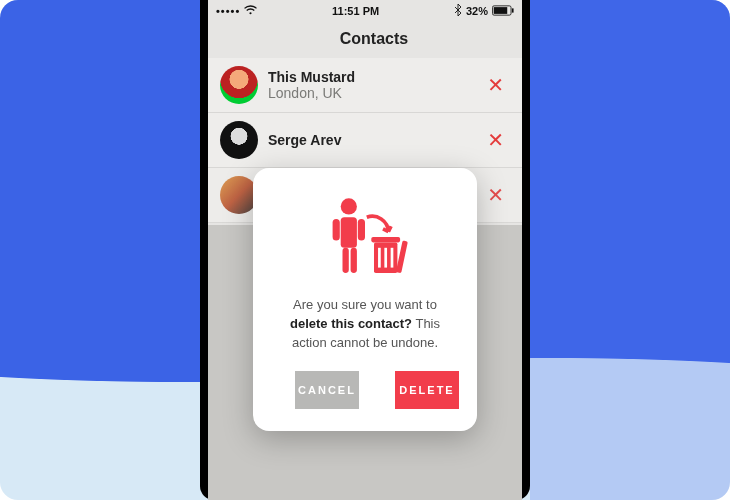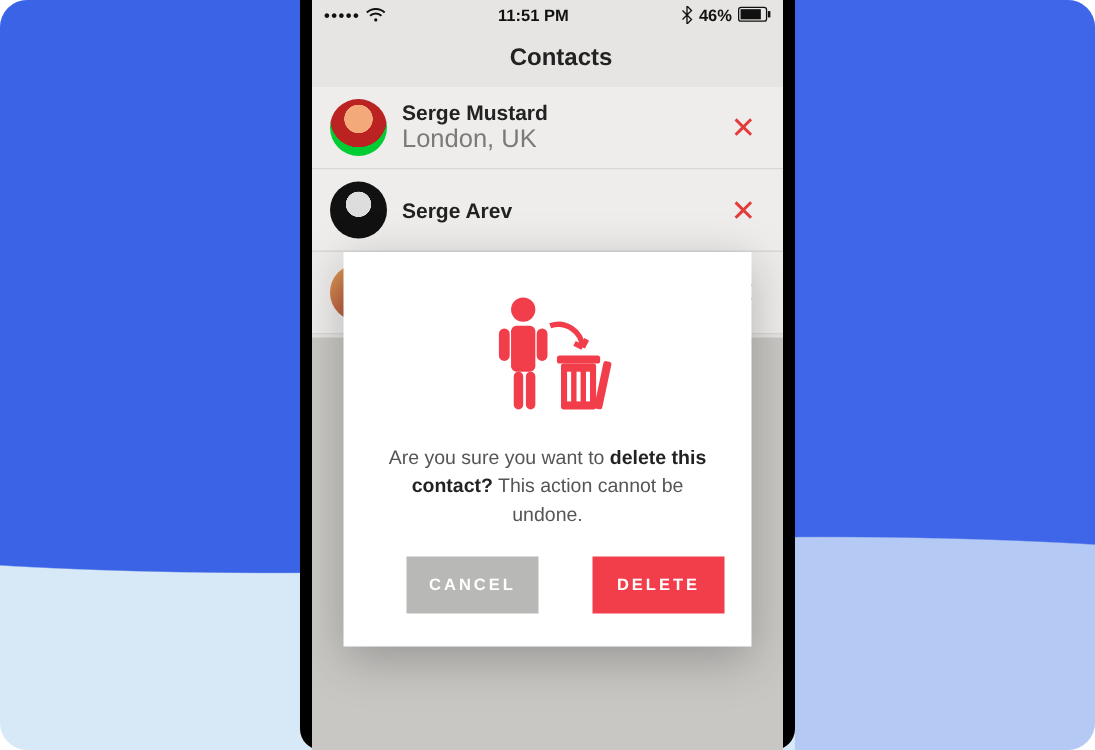--- a/index.html
+++ b/index.html
@@ -52,29 +52,29 @@
     padding:8px 12px; background:#eeedeb; border-bottom:1px solid #d8d7d5;
   }
   .avatar {
     width:38px; height:38px; border-radius:50%; flex:0 0 38px;
   }
   .av1 { background: radial-gradient(circle at 50% 35%, #f4a97a 0 30%, #b22 31% 60%, #0c3 61% 100%); }
   .av2 { background: radial-gradient(circle at 50% 40%, #ddd 0 28%, #111 29% 100%); }
   .av3 { background: linear-gradient(135deg,#d94,#b53,#333); }
   .contact-info { flex:1; }
   .contact-name { font-size:14px; font-weight:700; color:#222; }
-  .contact-loc  { font-size:17px; color:#7a7a77; }
+  .contact-loc  { font-size:14px; color:#7a7a77; }
   .row-x { color:#e43b3b; font-size:20px; font-weight:300; padding:4px 6px; }
   .dimmer {
     position:absolute; left:0; right:0; top:225px; bottom:0;
     background:#c8c7c4;
   }
   .dialog {
     position:absolute; left:50%; top:168px; transform:translateX(-50%);
-    width:272px; background:#fff; border-radius:0;
+    width:224px; background:#fff; border-radius:16px;
     box-shadow:0 8px 30px rgba(0,0,0,.25);
     padding:20px 18px 22px; text-align:center;
   }
   .dialog .hero { margin: 4px auto 14px; width:110px; height:90px; position:relative; }
   .hero svg { width:100%; height:100%; }
   .dialog-msg { font-size:13px; color:#555; line-height:1.45; padding:0 6px 18px; }
   .dialog-msg b { color:#222; }
   .dialog-actions { display:flex; gap:12px; justify-content:center; }
   .btn {
     flex:1; max-width:110px; height:38px; border:none; cursor:pointer;
@@ -104,37 +104,37 @@
               </svg>
           </span>
         </div>
         <span>11:51 PM</span>
         <div class="status-right">
           <span>
             <svg width="8" height="12" viewBox="0 0 10 16">
                 <path d="M5 0 V16 L9 12 L1 4 M5 0 L9 4 L1 12" fill="none" stroke="#111" stroke-width="1.2"></path>
               </svg>
           </span>
-          <span>46%</span>
+          <span>32%</span>
           <span>
             <svg width="22" height="11" viewBox="0 0 26 12">
                 <rect x="0.5" y="0.5" width="22" height="11" rx="2" fill="none" stroke="#111"></rect>
                 <rect x="2" y="2" width="16" height="8" fill="#111"></rect>
                 <rect x="23.5" y="3.5" width="2" height="5" fill="#111"></rect>
               </svg>
           </span>
         </div>
       </div>
 
       <div class="nav-header">Contacts</div>
 
       <div class="contact-row">
         <div class="avatar av1"></div>
         <div class="contact-info">
-          <div class="contact-name">Serge Mustard</div>
+          <div class="contact-name">This Mustard</div>
           <div class="contact-loc">London, UK</div>
         </div>
         <div class="row-x">✕</div>
       </div>
 
       <div class="contact-row">
         <div class="avatar av2"></div>
         <div class="contact-info">
           <div class="contact-name">Serge Arev</div>
         </div>

